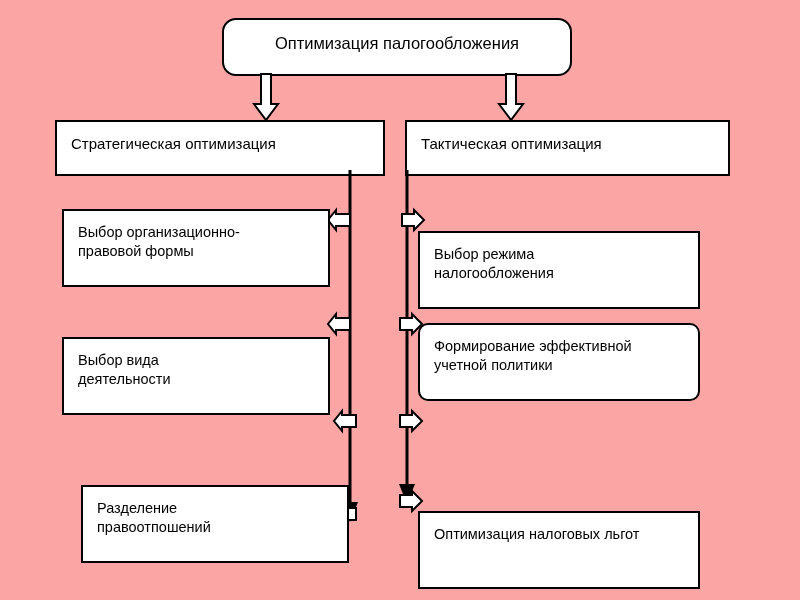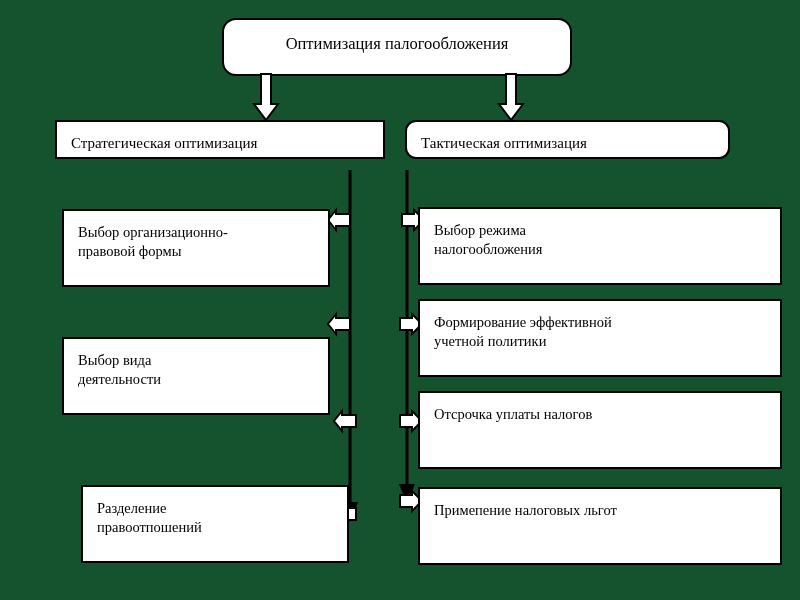--- a/index.html
+++ b/index.html
@@ -5,23 +5,23 @@
 <style>
   html, body {
     margin: 0;
     padding: 0;
     background: #ffffff;
   }
   #canvas {
     position: relative;
     width: 800px;
     height: 600px;
-    background: #14532d;
+    background: #fca5a5;
     overflow: hidden;
-    font-family: Liberation Serif, serif;
+    font-family: Liberation Sans, sans-serif;
     color: #000000;
   }
 
   
   .node {
     position: absolute;
     box-sizing: border-box;
     background: #ffffff;
     border: 2px solid #000000;
     color: #000000;
@@ -42,45 +42,45 @@
     border-width: 2px;
   }
   .root .label {
     font-size: 16.5px;
     text-align: center;
     padding-top: 13px;
   }
 
   
   .branch {
-    height: 39px;
+    height: 56px;
     border-width: 2px;
   }
   .branch .label {
     font-size: 15px;
     padding: 12px 0 0 14px;
   }
   .branch-left  { left: 55px;  top: 120px; width: 330px; }
-  .branch-right { left: 405px; top: 120px; width: 325px; border-radius: 11px; }
+  .branch-right { left: 405px; top: 120px; width: 325px; }
 
   
   .leaf .label {
     font-size: 14.5px;
     padding: 12px 10px 0 14px;
   }
   .leaf-left  { width: 268px; height: 78px; }
-  .leaf-right { width: 364px; height: 78px; }
+  .leaf-right { width: 282px; height: 78px; margin-top: 24px; }
 
   .l1 { left: 62px; top: 209px; }
   .l2 { left: 62px; top: 301px; margin-top: 36px; }
   .l3 { left: 68px; top: 393px; }
   .l4 { left: 81px; top: 485px; }
 
   .r1 { left: 418px; top: 207px; }
-  .r2 { left: 418px; top: 299px; }
+  .r2 { left: 418px; top: 299px; border-radius: 10px; }
   .r3 { left: 418px; top: 391px; }
   .r4 { left: 418px; top: 487px; }
 
   
   .conn {
     position: absolute;
     pointer-events: none;
   }
   svg.conn { overflow: visible; }
   .stroke-line {
@@ -171,20 +171,17 @@
   </div>
 
   <div class="node leaf leaf-right r1">
     <span class="label">Выбор режима
 налогообложения</span>
   </div>
   <div class="node leaf leaf-right r2">
     <span class="label">Формирование эффективной
 учетной политики</span>
   </div>
-  <div class="node leaf leaf-right r3">
-    <span class="label">Отсрочка уплаты налогов</span>
-  </div>
   <div class="node leaf leaf-right r4">
-    <span class="label">Примепение налоговых льгот</span>
+    <span class="label">Оптимизация налоговых льгот</span>
   </div>
 
 </div>
 
 </body></html>

